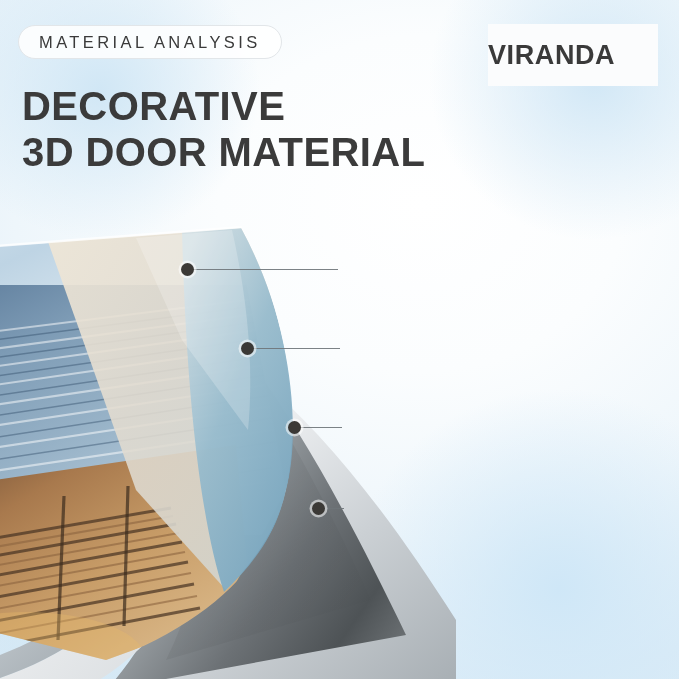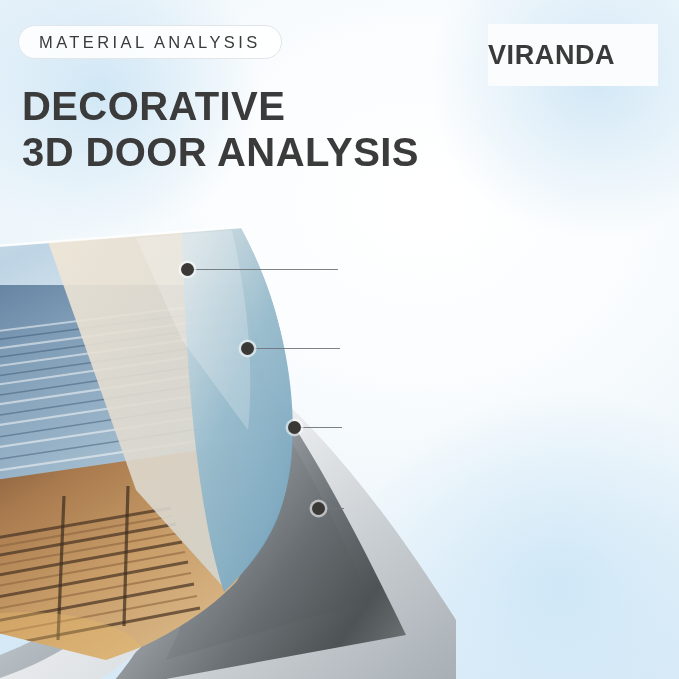--- a/index.html
+++ b/index.html
@@ -236,21 +236,21 @@
       <path d="M -40,60 L 256,37" stroke="#ffffff" stroke-width="2.4" opacity=".75" fill="none"></path>
     </svg>
   </div>
 
   <div class="badge">
     <span>MATERIAL ANALYSIS</span>
   </div>
 
   <div class="title">
     <span>DECORATIVE</span>
-    <span class="l2">3D DOOR ANALYSIS</span>
+    <span class="l2">3D DOOR MATERIAL</span>
   </div>
 
   <div class="logo">
     <span>VIRANDA</span>
   </div>
 
   <div class="callout">
 
     <div class="rule" style="left:330px;right:38px;top:270px;"></div>
     <div class="leader" style="left:193px;top:269px;width:145px;"></div>

